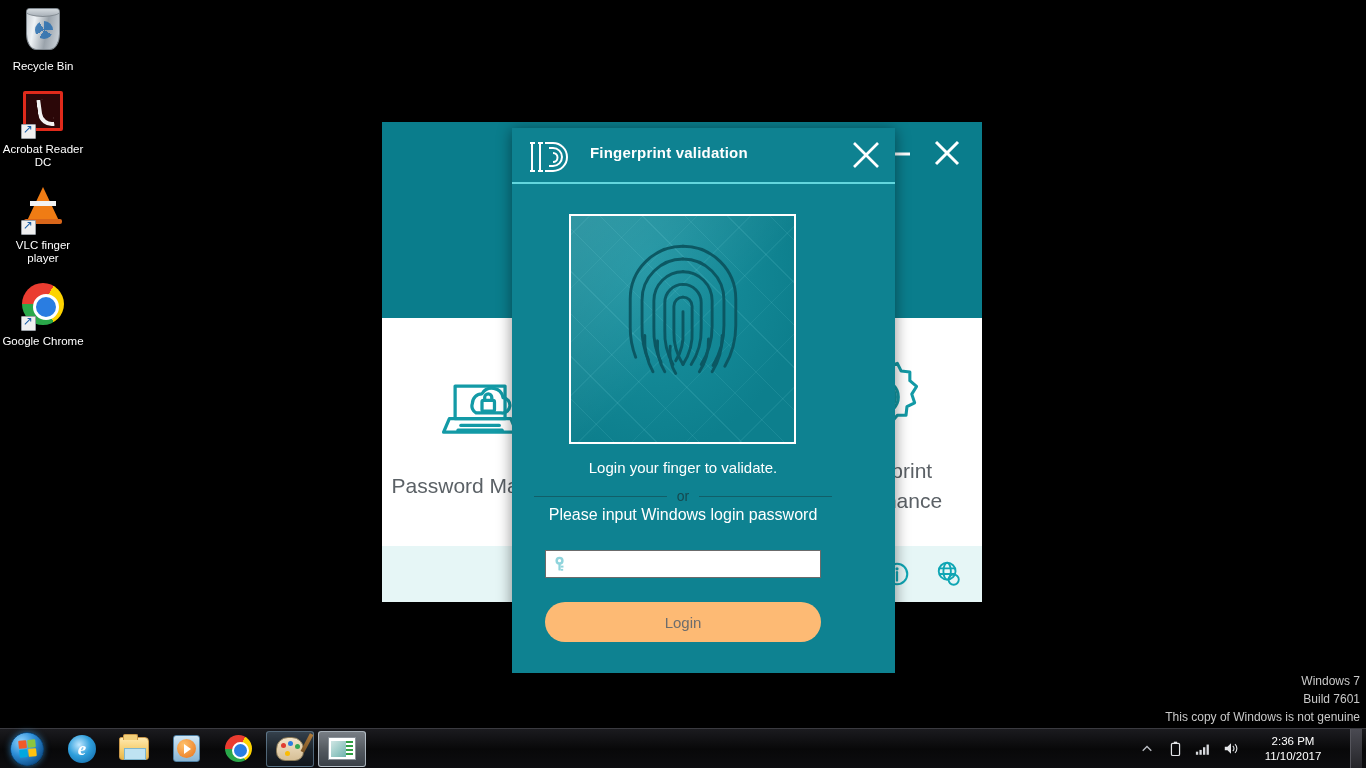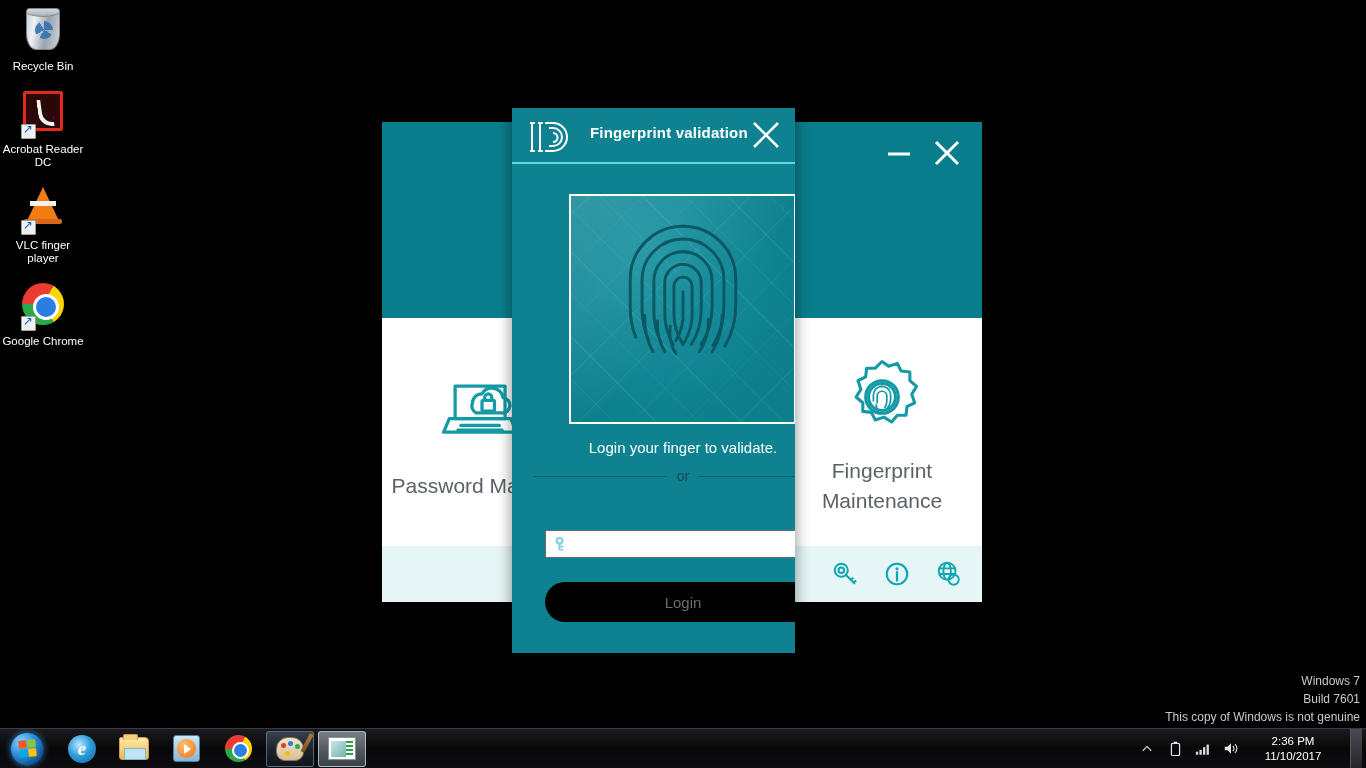--- a/index.html
+++ b/index.html
@@ -220,22 +220,22 @@
     gap:22px;
   }
   #app-footer .foot-icon{
     width:30px;height:30px;cursor:default;
     display:flex;align-items:center;justify-content:center;
   }
 
   
   #fp-dialog{
     position:absolute;
-    left:512px; top:108px;
-    width:283px; height:545px;
+    left:512px; top:128px;
+    width:383px; height:545px;
     background:#0e8291;
     overflow:hidden;
     box-shadow: 0 2px 14px rgba(0,0,0,.45);
   }
   #fp-titlebar{
     position:relative;
     height:56px;
     border-bottom:2px solid #62d6dd;
   }
   #fp-logo{
@@ -299,21 +299,21 @@
     flex:1;height:24px;border:none;outline:none;
     font-size:13px;color:#222;
     font-family:"Liberation Sans", sans-serif;
     padding:0 4px;
     background:transparent;
   }
 
   #fp-login{
     position:absolute;left:33px;top:474px;
     width:276px;height:40px;
-    background:#000000;
+    background:#fdba74;
     border:none;border-radius:20px;
     color:#6d6d6d;font-size:15px;
     font-family:"Liberation Sans", sans-serif;
     cursor:default;
   }
 
   
   #watermark{
     position:absolute;right:6px;bottom:42px;
     text-align:right;color:#c9c9c9;
@@ -665,20 +665,21 @@
     </div>
 
     <div id="fp-hint">Login your finger to validate.</div>
 
     <div id="fp-or">
       <div class="rule"></div>
       <div class="or-text">or</div>
       <div class="rule"></div>
     </div>
 
+    <div id="fp-prompt">Please input Windows login password</div>
 
     <div id="fp-input-wrap">
       <div id="fp-key-icon">
         <svg viewBox="0 0 22 22" width="18" height="18">
           <g fill="#8fd4dc">
             <circle cx="8" cy="7" r="5"></circle>
             <rect x="6.6" y="10" width="2.8" height="9" rx="0.6"></rect>
             <rect x="9.4" y="13" width="3.4" height="2.4"></rect>
             <rect x="9.4" y="17" width="3" height="2.2"></rect>
           </g>

